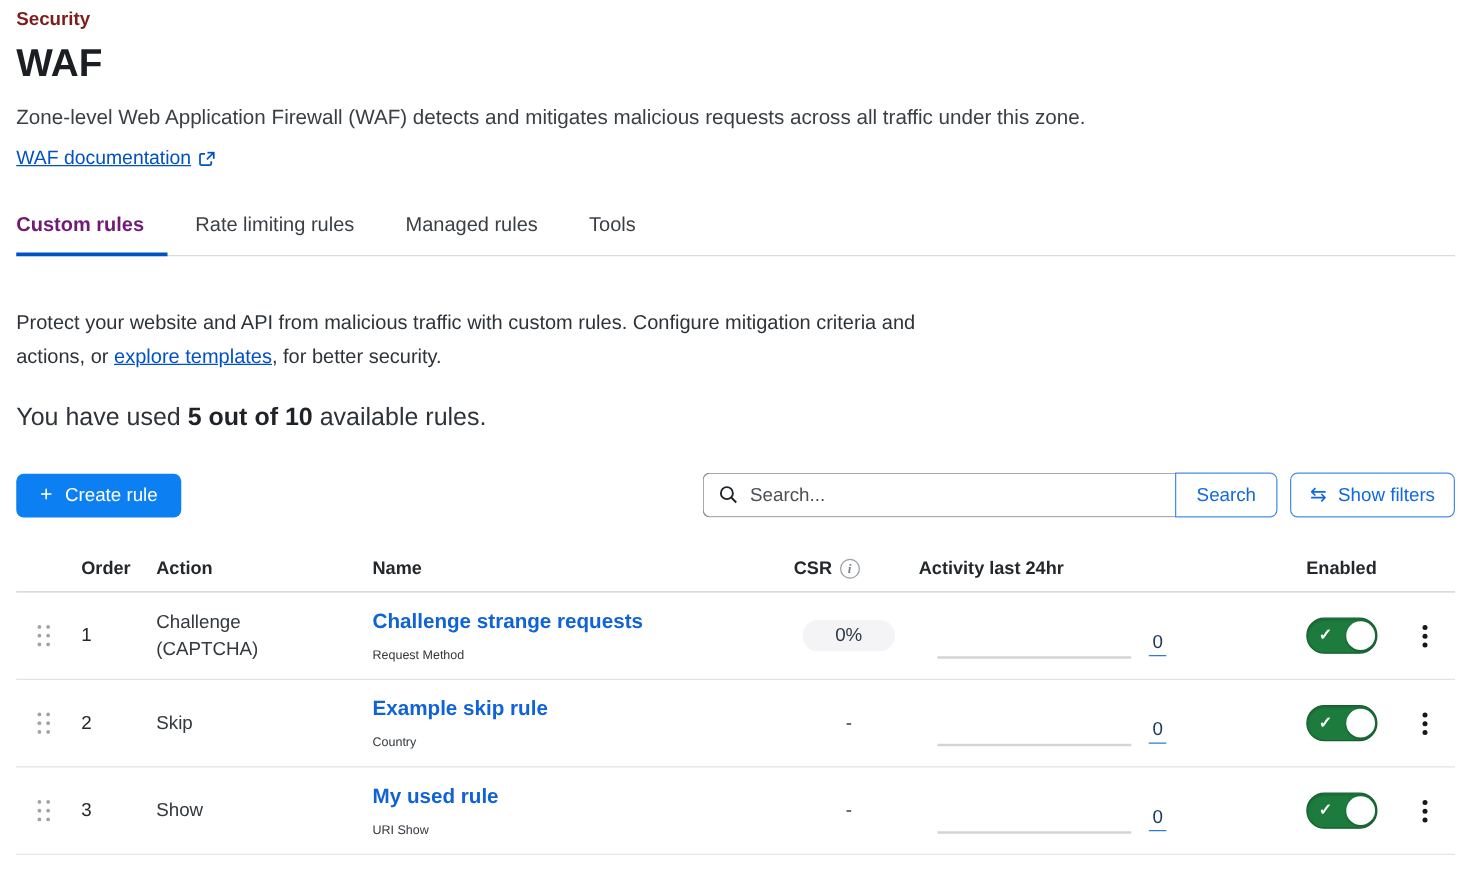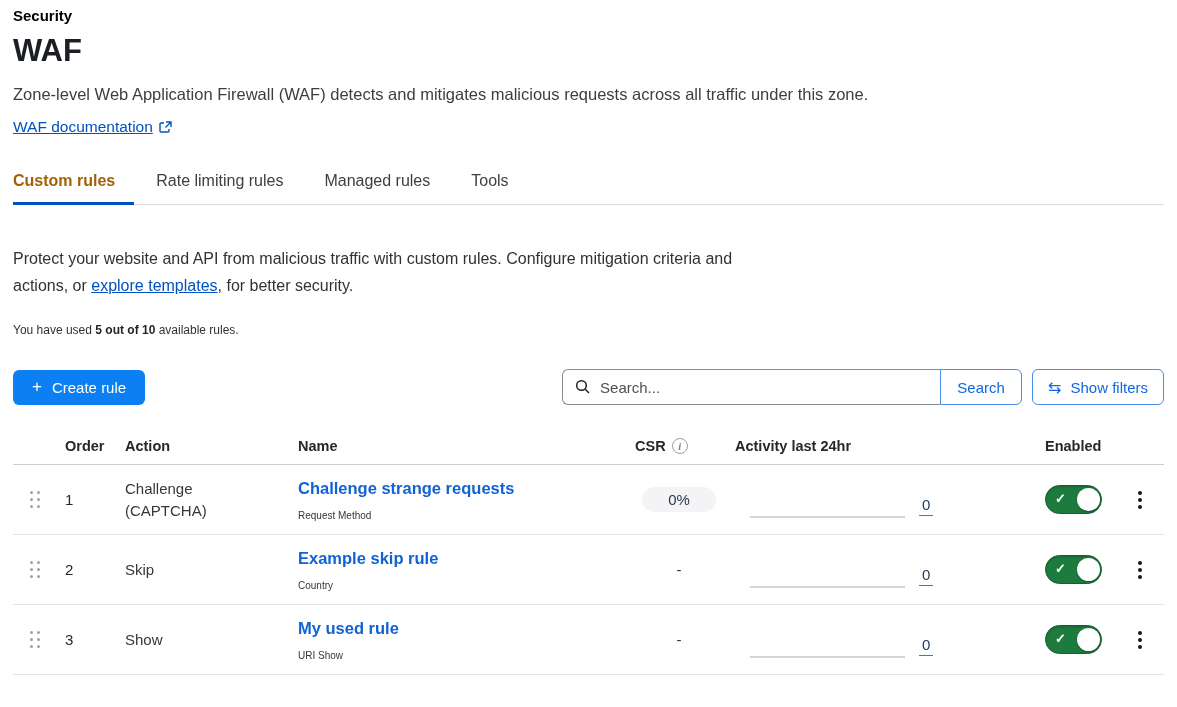--- a/index.html
+++ b/index.html
@@ -1,38 +1,38 @@
 <!DOCTYPE html>
 <html><head>
 <meta charset="utf-8">
 <style>
   * { box-sizing: border-box; margin: 0; padding: 0; }
   html,body { width:1177px; height:707px; background:#ffffff; overflow:hidden;
     font-family:"Liberation Sans", sans-serif; color:#2e3338; }
   .page { padding:0 13px; width:1177px; }
 
   
-  .kicker { padding-top:7px; font-size:15px; font-weight:700; color:#000000; }
+  .kicker { padding-top:7px; font-size:15px; font-weight:700; color:#7f1d1d; }
   .page-title { margin-top:9px; font-size:31px; font-weight:700; color:#1b1f23; }
   .page-desc { margin-top:16px; font-size:16.5px; color:#3a3f44; }
   .doc-row { margin-top:14px; display:flex; align-items:center; gap:6px; }
   .doc-link { font-size:15.5px; color:#0051c3; text-decoration:underline; cursor:pointer; }
   .ext-icon { display:inline-block; line-height:0; }
 
   
   .tabs { margin-top:28px; display:flex; gap:39px; border-bottom:1px solid #dcdcdc; }
   .tab { position:relative; padding:8px 2px 14px 0; font-size:16px; color:#3a3f44; cursor:pointer; }
-  .tab.active { font-weight:700; color:#a16207; }
+  .tab.active { font-weight:700; color:#701a75; }
   .tab.active::after { content:""; position:absolute; left:0; right:-17px; bottom:-1px;
     height:3px; background:#0051c3; }
 
   
   .intro { margin-top:40px; max-width:737px; font-size:16px; line-height:27px; color:#2e3338; }
   .intro a { color:#0051c3; text-decoration:underline; cursor:pointer; }
-  .usage { margin-top:24px; font-size:12px; color:#2e3338; }
+  .usage { margin-top:24px; font-size:20px; color:#2e3338; }
   .usage b { font-weight:700; color:#1f2327; }
 
   
   .toolbar { margin-top:32px; display:flex; align-items:center; }
   .btn-create { height:35px; padding:0 19px; background:#0c80f2; border:none; border-radius:6px;
     color:#fff; font-size:15px; display:flex; align-items:center; gap:10px; cursor:pointer;
     font-family:inherit; }
   .btn-create .plus { font-size:17px; font-weight:400; }
   .toolbar-right { margin-left:auto; display:flex; align-items:center;padding-left:48px; }
   .search-box { display:flex; align-items:center; gap:9px; width:378px; height:36px;

